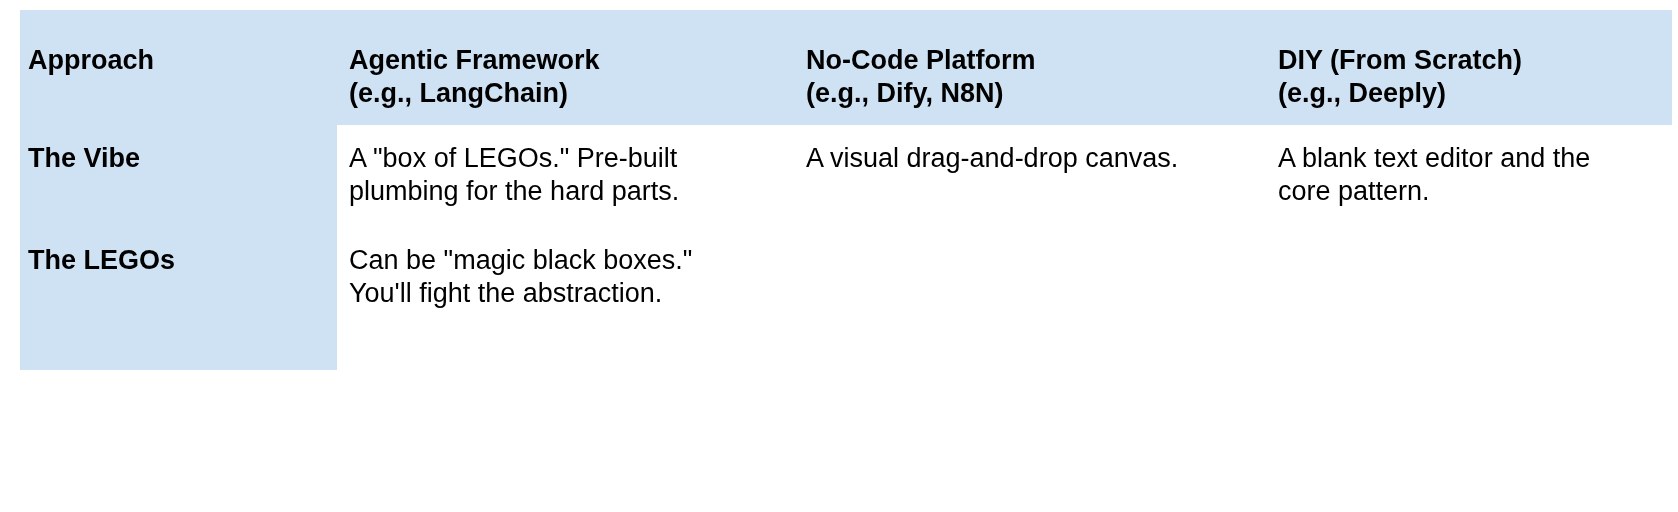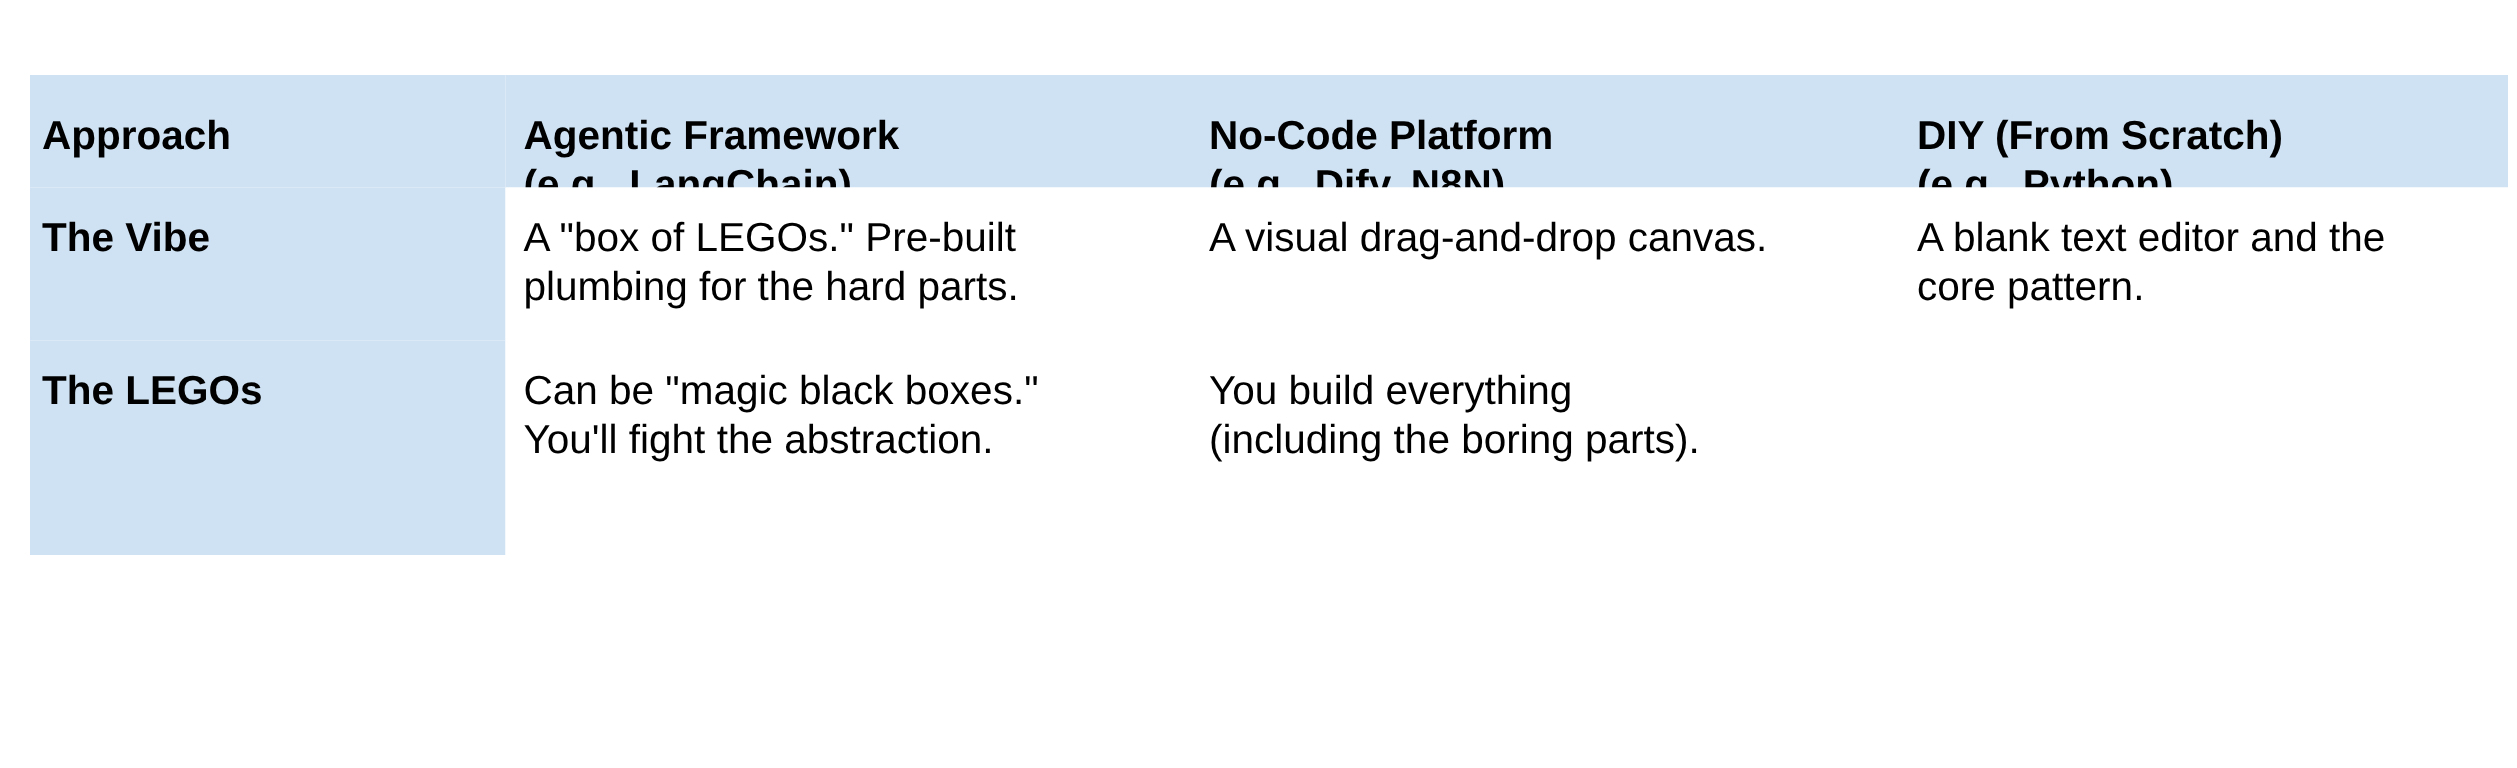--- a/index.html
+++ b/index.html
@@ -26,45 +26,43 @@
     font-size: 27px;
     line-height: 33px;
     padding: 17px 14px 0 12px;
     white-space: pre-line;
     overflow: hidden;
   }
   .head {
     font-weight: bold;
     background: #cfe2f3;
   }
-  .header-row { padding-top: 24px; margin-top: 40px; }
+  .header-row { padding-top: 34px; }
   .first-col  { padding-left: 8px; }
 </style>
 </head>
 <body>
 
 <div class="page">
   <div class="comparison-table">
 
     <div class="cell head header-row first-col">Approach</div>
     <div class="cell head header-row">Agentic Framework
 (e.g., LangChain)</div>
     <div class="cell head header-row">No-Code Platform
 (e.g., Dify, N8N)</div>
     <div class="cell head header-row">DIY (From Scratch)
-(e.g., Python)</div>
+(e.g., Deeply)</div>
 
     <div class="cell head first-col">The Vibe</div>
     <div class="cell">A "box of LEGOs." Pre-built
 plumbing for the hard parts.</div>
     <div class="cell">A visual drag-and-drop canvas.</div>
     <div class="cell">A blank text editor and the
 core pattern.</div>
 
 
     <div class="cell head first-col">The LEGOs</div>
     <div class="cell">Can be "magic black boxes."
 You'll fight the abstraction.</div>
-    <div class="cell">You build everything
-(including the boring parts).</div>
 
   </div>
 </div>
 
 </body></html>

